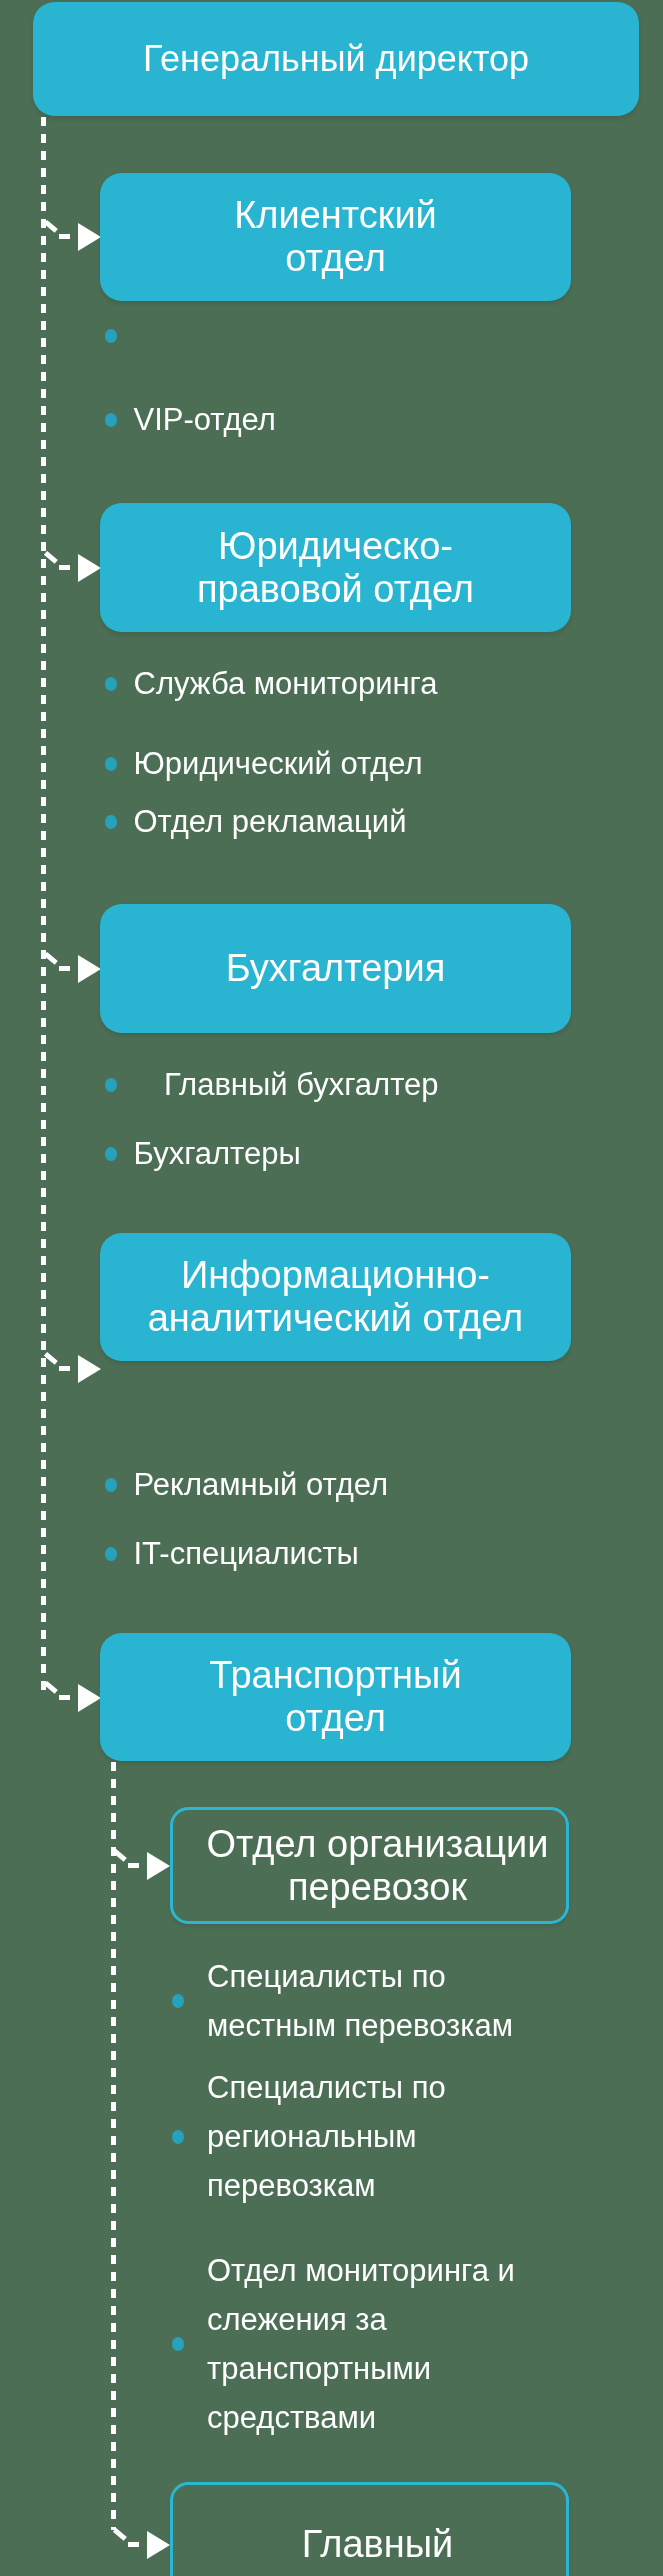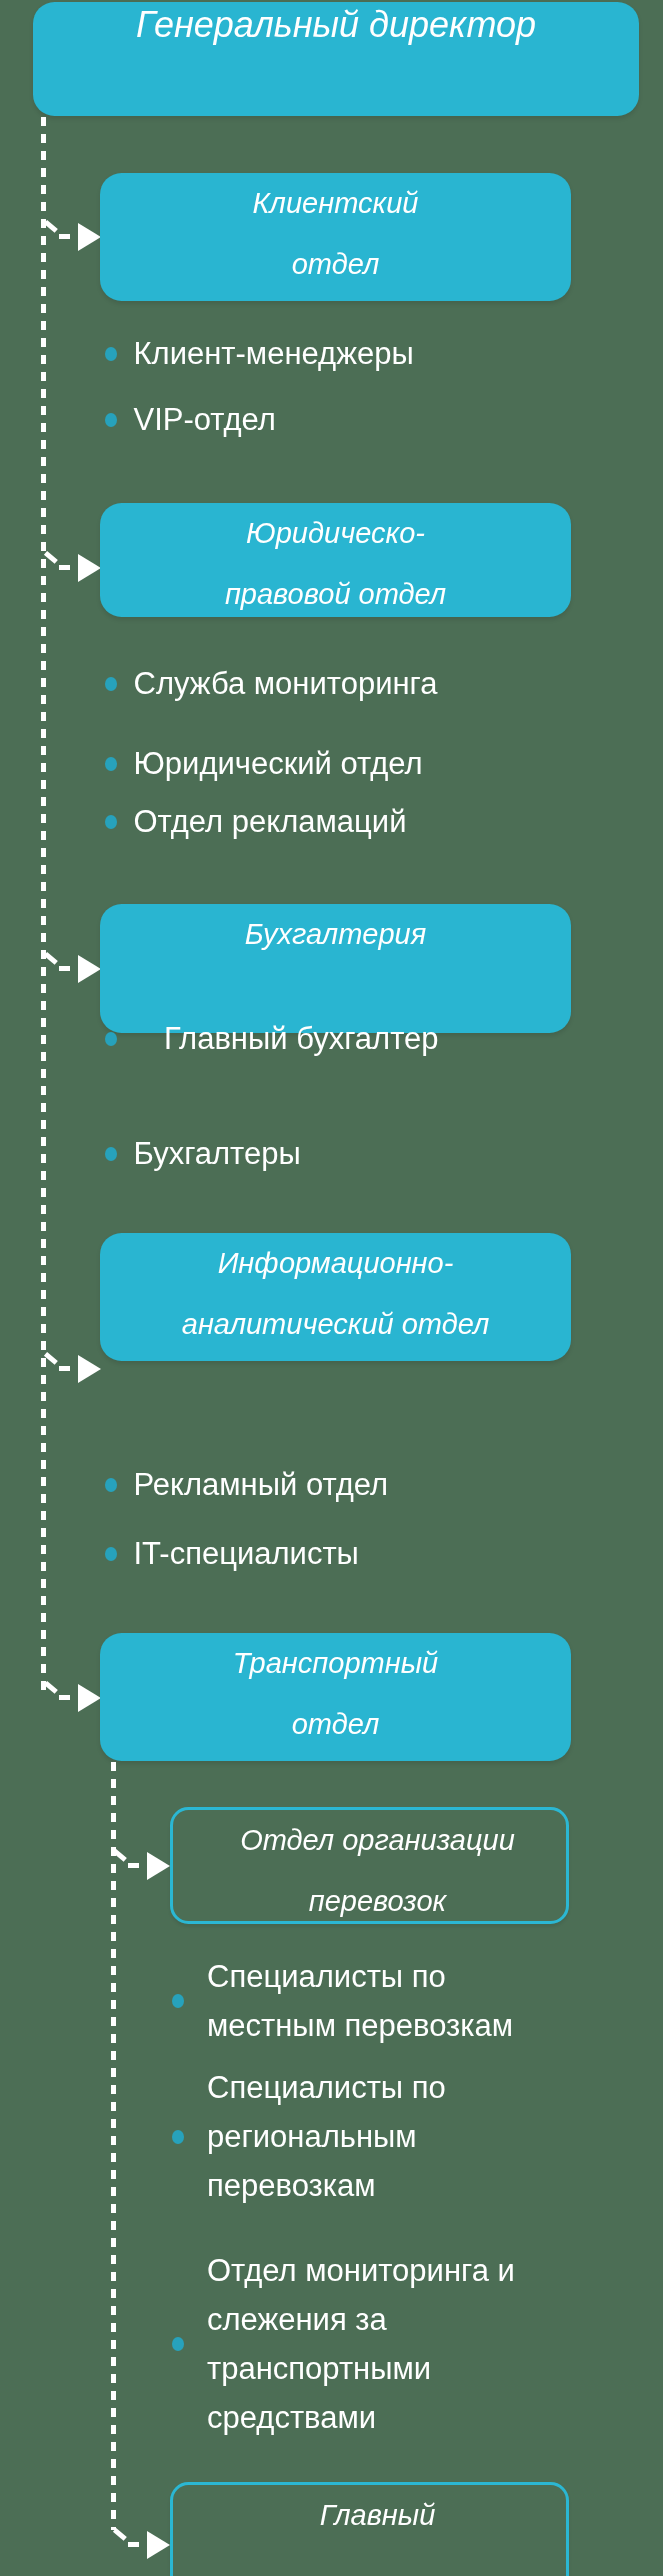--- a/index.html
+++ b/index.html
@@ -15,29 +15,28 @@
   body{font-family:"Liberation Sans","DejaVu Sans",sans-serif;}
   .canvas{
     position:relative;
     width:664px;height:2914px;
     background:var(--background);
     overflow:hidden;
   }
   
   .node{
     position:absolute;
-    display:flex;justify-content:center;
+    display:flex;align-items:center;justify-content:center;
     text-align:center;
     color:var(--text);
-    font-style:italic;
   }
   .node .node-label{
     white-space:pre-line;
-    line-height:61px;
-    font-size:29px;
+    line-height:43px;
+    font-size:38px;
   }
   .node.filled{
     background:var(--node_fill);
     border-radius:21.6px;
     box-shadow:0 2.6px 4.1px rgba(0,0,0,0.10);
   }
   .node.outlined{
     background:transparent;
     border:3.1px solid var(--node_border);
     border-radius:18.5px;
@@ -121,59 +120,58 @@
   <div class="branch" style="left:43px;top:1683px;">
     <span class="diag"></span>
     <span class="hdash"></span>
     <span class="tri"></span>
   </div>
 
   <div class="node filled dept" style="top:173px;height:128px;">
     <span class="node-label">Клиентский
 отдел</span>
   </div>
-  <div class="node filled dept" style="top:503px;height:114px;">
+  <div class="node filled dept" style="top:503px;height:129px;">
     <span class="node-label">Юридическо-
 правовой отдел</span>
   </div>
   <div class="node filled dept" style="top:904px;height:129px;">
     <span class="node-label">Бухгалтерия</span>
   </div>
   <div class="node filled dept" style="top:1233px;height:128px;">
     <span class="node-label">Информационно-
 аналитический отдел</span>
   </div>
   <div class="node filled dept" style="top:1633px;height:128px;">
     <span class="node-label">Транспортный
 отдел</span>
   </div>
 
   <div class="bullet-row lvl1" style="top:329px;">
     <span class="dot"></span>
-    <span class="bullet-text">Клиент-менеджеры</span>
   </div>
   <div class="bullet-row lvl1" style="top:395px;">
     <span class="dot"></span>
     <span class="bullet-text">VIP-отдел</span>
   </div>
 
   <div class="bullet-row lvl1" style="top:659px;">
     <span class="dot"></span>
     <span class="bullet-text">Служба мониторинга</span>
   </div>
   <div class="bullet-row lvl1" style="top:739px;">
     <span class="dot"></span>
     <span class="bullet-text">Юридический отдел</span>
   </div>
   <div class="bullet-row lvl1" style="top:797px;">
     <span class="dot"></span>
     <span class="bullet-text">Отдел рекламаций</span>
   </div>
 
-  <div class="bullet-row lvl1" style="top:1014px;gap:47px;">
+  <div class="bullet-row lvl1" style="top:1060px;gap:47px;">
     <span class="dot"></span>
     <span class="bullet-text">Главный бухгалтер</span>
   </div>
   <div class="bullet-row lvl1" style="top:1129px;">
     <span class="dot"></span>
     <span class="bullet-text">Бухгалтеры</span>
   </div>
 
   <div class="bullet-row lvl1" style="top:1460px;">
     <span class="dot"></span>

